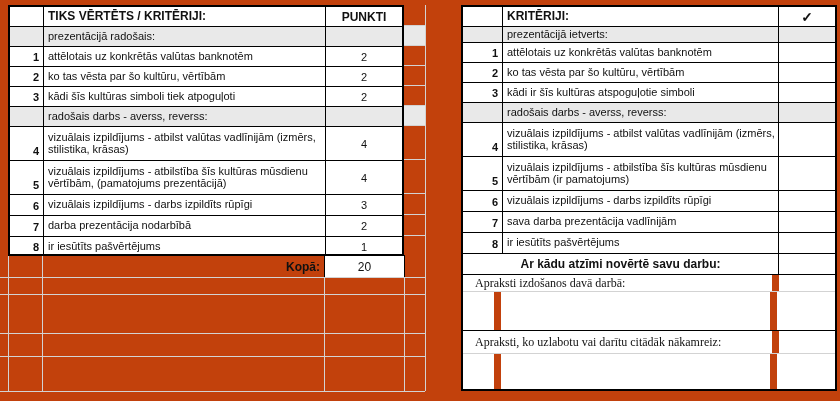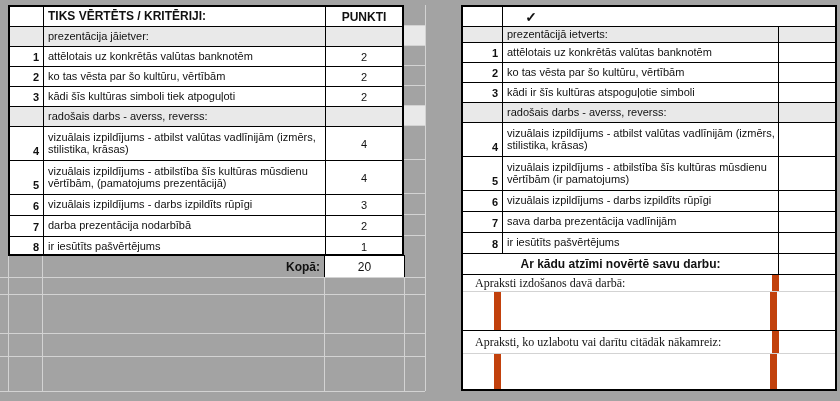--- a/index.html
+++ b/index.html
@@ -1,17 +1,17 @@
 <!DOCTYPE html>
 <html><head>
 <meta charset="utf-8">
 <style>
   html,body{margin:0;padding:0;background:#fff;}
   .sheet{
-    position:relative;width:840px;height:401px;background:#a3a3a3;
+    position:relative;width:840px;height:401px;background:#c2410c;
     font-family:"Liberation Sans",sans-serif;color:#111;overflow:hidden;
   }
   .tbl{position:absolute;box-sizing:border-box;border:2px solid #000;background:#fff;display:flex;flex-direction:column;}
   .tr{display:flex;box-sizing:border-box;border-bottom:1px solid #000;flex:0 0 auto;}
   .tr.last{border-bottom:none;}
   .tr.faintb{border-bottom:1px solid #d3d3d3;}
   .c{box-sizing:border-box;border-right:1px solid #000;display:flex;align-items:center;font-size:11px;overflow:hidden;}
   .c.lastc{border-right:none;}
   .c.faintr{border-right:7px solid #c2410c;font-family:Liberation Serif, serif;}
   .num{justify-content:flex-end;align-items:flex-end;font-weight:bold;padding:0 4px 3px 0;}
@@ -36,21 +36,21 @@
 <div class="sheet">
 
   <div class="tbl" style="left:8px;top:5px;width:396px;height:251px;">
     <div class="tr" style="height:20px">
       <div class="c lnum"></div>
       <div class="c ltxt txt hdr">TIKS VĒRTĒTS / KRITĒRIJI:</div>
       <div class="c lpts ctr hdr lastc">PUNKTI</div>
     </div>
     <div class="tr" style="height:20px">
       <div class="c lnum sec"></div>
-      <div class="c ltxt txt sec">prezentācija jāietver:</div>
+      <div class="c ltxt txt sec">prezentācijā radošais:</div>
       <div class="c lpts sec lastc"></div>
     </div>
     <div class="tr" style="height:20px">
       <div class="c lnum num">1</div>
       <div class="c ltxt txt">attēlotais uz konkrētās valūtas banknotēm</div>
       <div class="c lpts ctr lastc">2</div>
     </div>
     <div class="tr" style="height:20px">
       <div class="c lnum num">2</div>
       <div class="c ltxt txt">ko tas vēsta par šo kultūru, vērtībām</div>
@@ -121,20 +121,21 @@
     <div class="vline" style="left:8px;top:256px;height:135px;"></div>
     <div class="vline" style="left:42px;top:256px;height:135px;"></div>
     <div class="vline" style="left:324px;top:278px;height:113px;"></div>
     <div class="vline" style="left:404px;top:278px;height:113px;"></div>
     <div class="vline" style="left:425px;top:256px;height:135px;"></div>
   </div>
 
   <div class="tbl" style="left:461px;top:5px;width:376px;height:386px;">
     <div class="tr" style="height:20px">
       <div class="c rnum"></div>
+      <div class="c rtxt txt hdr">KRITĒRIJI:</div>
       <div class="c rchk ctr lastc">
           <span class="checkmark">✓</span>
         </div>
     </div>
     <div class="tr" style="height:16px">
       <div class="c rnum sec"></div>
       <div class="c rtxt txt sec">prezentācijā ietverts:</div>
       <div class="c rchk sec lastc"></div>
     </div>
     <div class="tr" style="height:20px">

